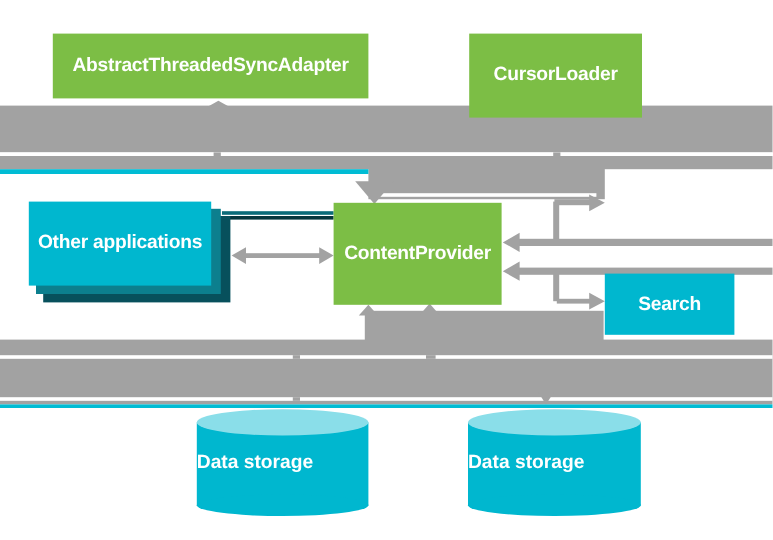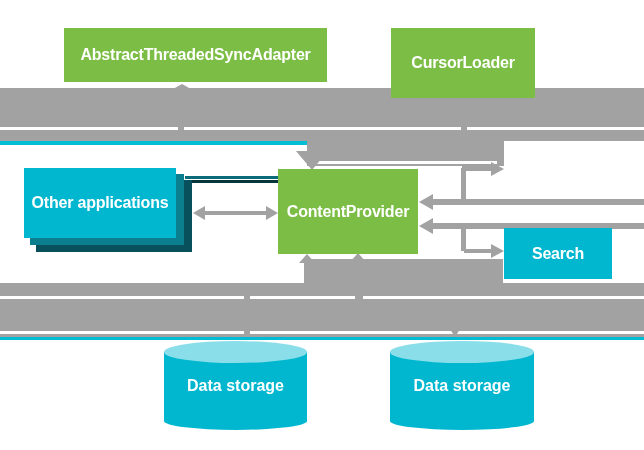--- a/index.html
+++ b/index.html
@@ -10,21 +10,21 @@
   :root{
     --green:#7CBE45; --gray:#A2A2A2; --cyan:#00B7CF; --cyan-light:#8ADEE9;
     --teal-mid:#0C7F8E; --teal-dark:#07505C; --line-dark1:#0B6B79; --line-dark2:#06353C;
     --cyan-line:#00BCD4; --label:#FFFFFF;
   }
   
   .node{display:flex;align-items:center;justify-content:center;color:var(--label);
         font-size:16px;font-weight:bold;letter-spacing:-0.2px;text-align:center;}
   .green{background:var(--green);}
   .cyanbox{background:var(--cyan);}
-  #atsa{left:44px;top:28px;width:263px;height:54px;margin-left:20px;}
+  #atsa{left:44px;top:28px;width:263px;height:54px;}
   #cursorloader{left:391px;top:28px;width:144px;height:70px;}
   #contentprovider{left:278px;top:169px;width:140px;height:85px;}
   #widgets{left:504px;top:140px;width:112px;height:57px;}
   #search{left:504px;top:228px;width:108px;height:51px;}
   
   #oa-shadow2{left:36px;top:180px;width:156px;height:72px;background:var(--teal-dark);}
   #oa-shadow1{left:30px;top:174px;width:154px;height:71px;background:var(--teal-mid);}
   #otherapps{left:24px;top:168px;width:152px;height:70px;}
   
   .gray{background:var(--gray);}
@@ -72,21 +72,21 @@
   #ah-l3{left:419px;top:218px;}
   #ah-oa-left{left:193px;top:205.5px;border-top:7px solid transparent;border-bottom:7px solid transparent;border-right:12px solid var(--gray);}
   #ah-oa-right{left:266px;top:205.5px;border-top:7px solid transparent;border-bottom:7px solid transparent;border-left:12px solid var(--gray);}
   
   .cyl{position:absolute;width:143px;height:89px;}
   #cyl-left{left:164px;top:341px;}
   #cyl-right{left:390px;top:341px;width:144px;}
   .cyl .body{position:absolute;left:0;right:0;top:11px;bottom:9px;background:var(--cyan);}
   .cyl .top-ellipse{position:absolute;left:0;right:0;top:0;height:22px;border-radius:50%;background:var(--cyan-light);}
   .cyl .bot-ellipse{position:absolute;left:0;right:0;bottom:0;height:18px;border-radius:50%;background:var(--cyan);}
-  .cyl .lbl{position:absolute;left:0;right:0;top:36px;text-align:center;color:var(--label);
+  .cyl .lbl{position:absolute;left:0;right:0;top:36px;color:var(--label);
             font-size:16px;font-weight:bold;}
 </style>
 </head>
 <body>
 
 <div id="canvas">
 
   <div class="abs gray" id="band-a"></div>
   <div class="abs white" id="hair-1"></div>
   <div class="abs gray" id="band-b"></div>

